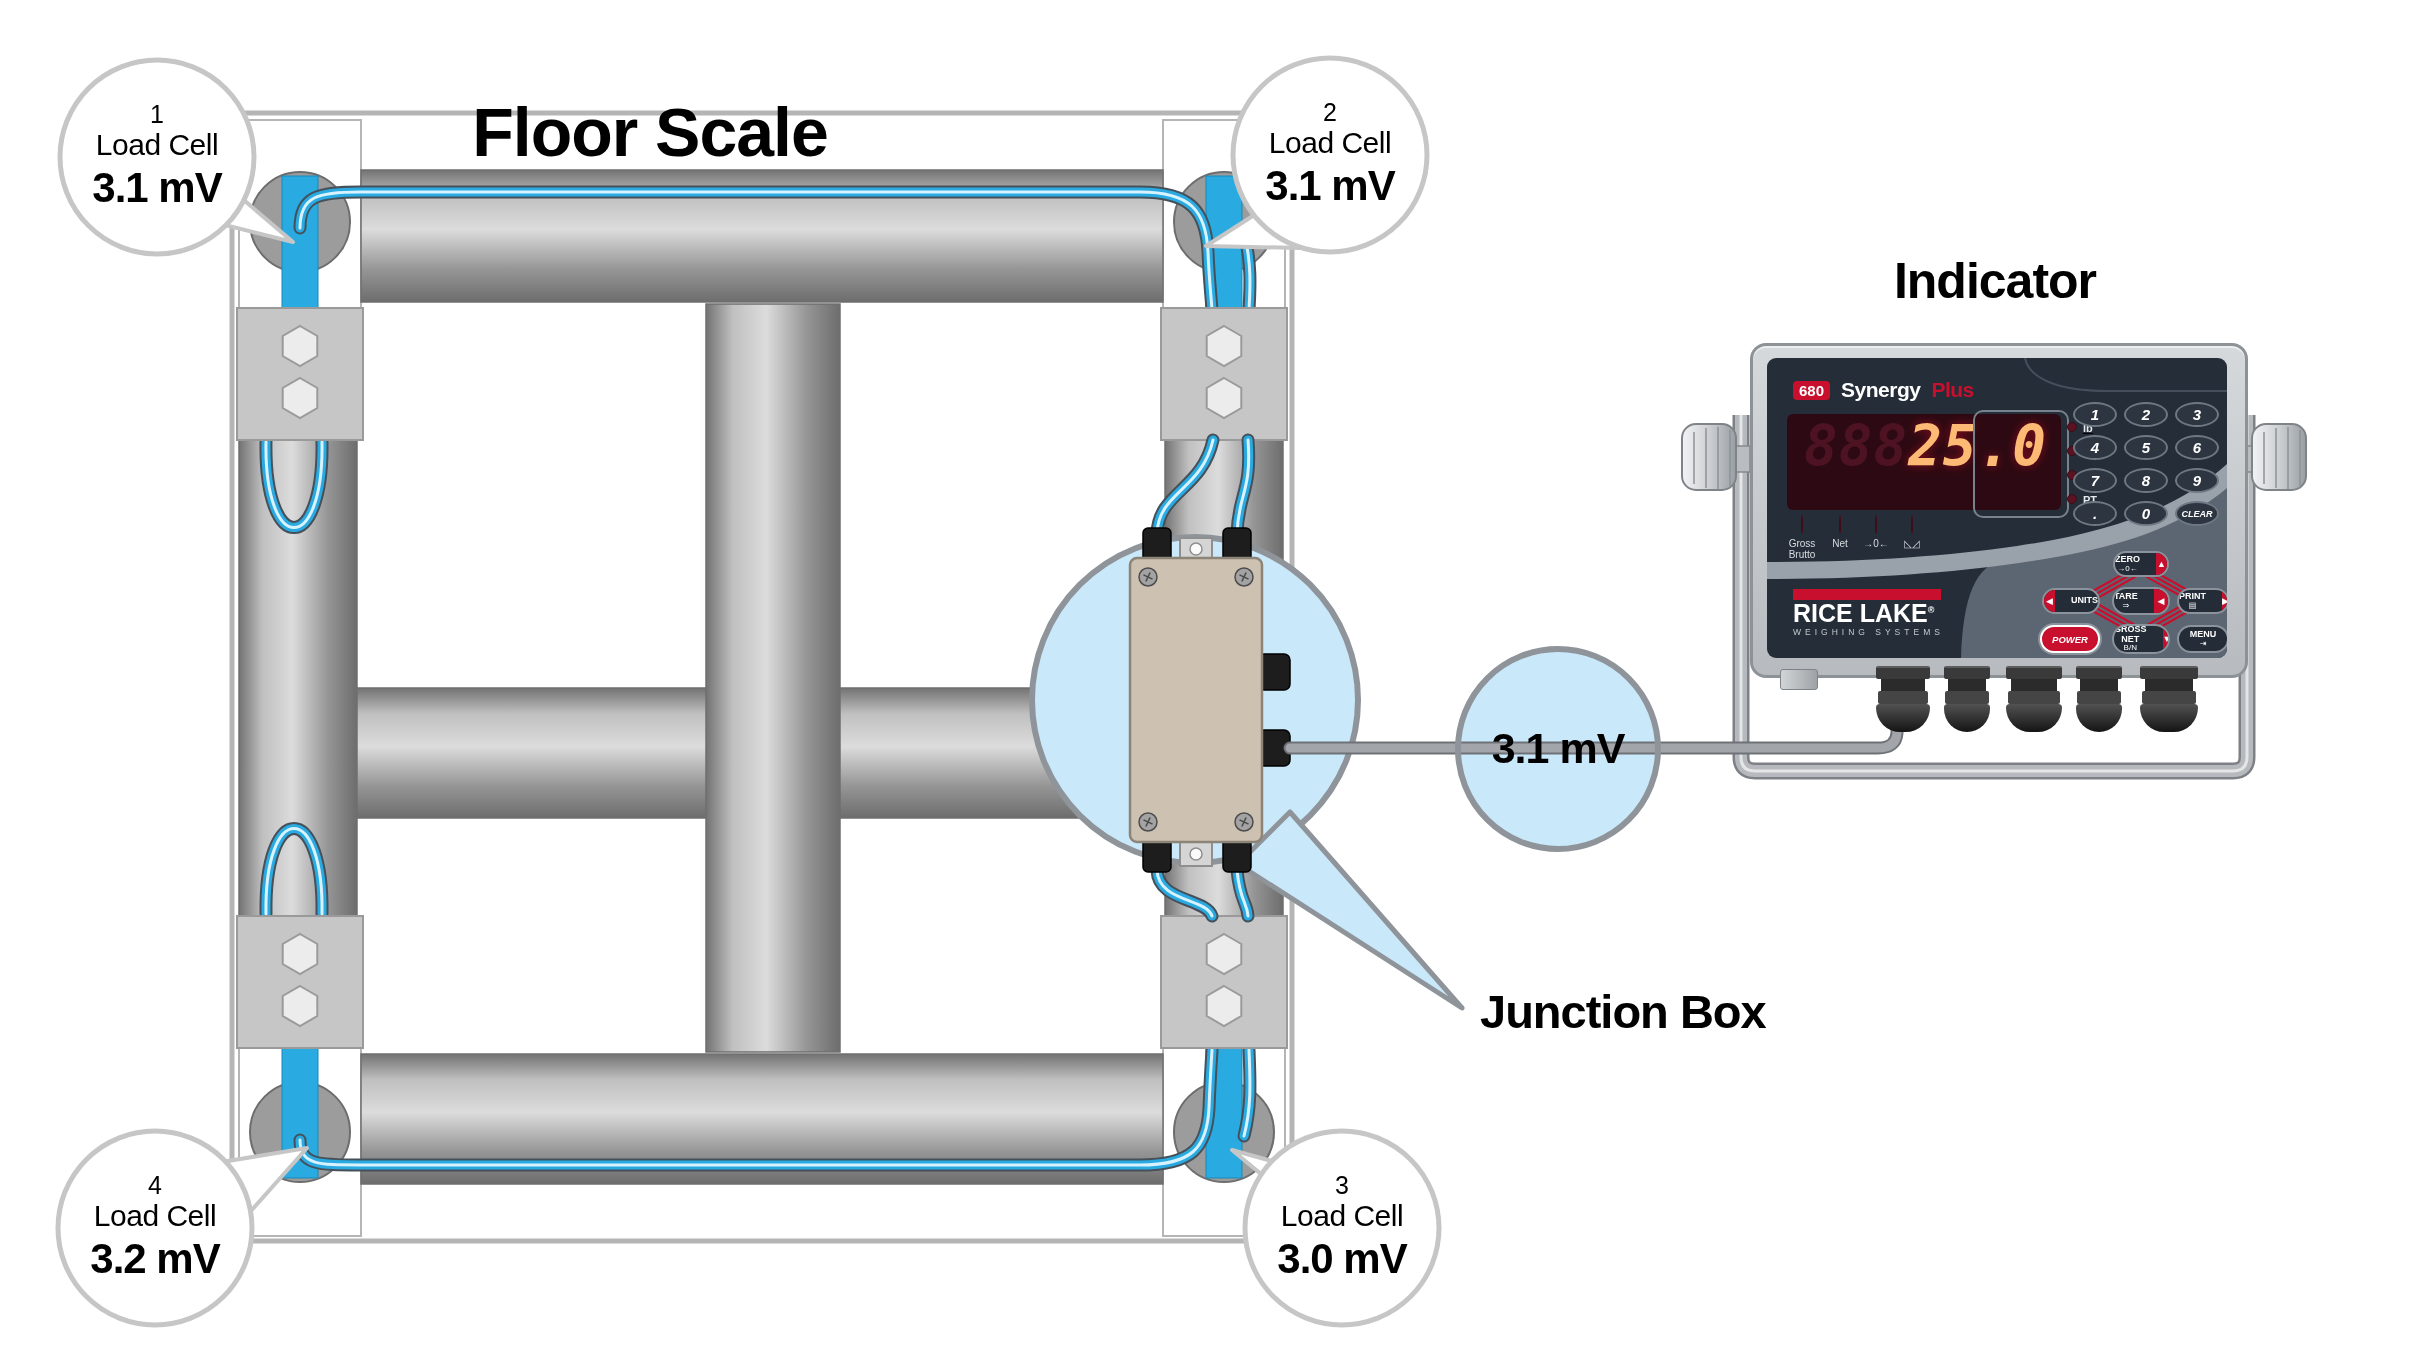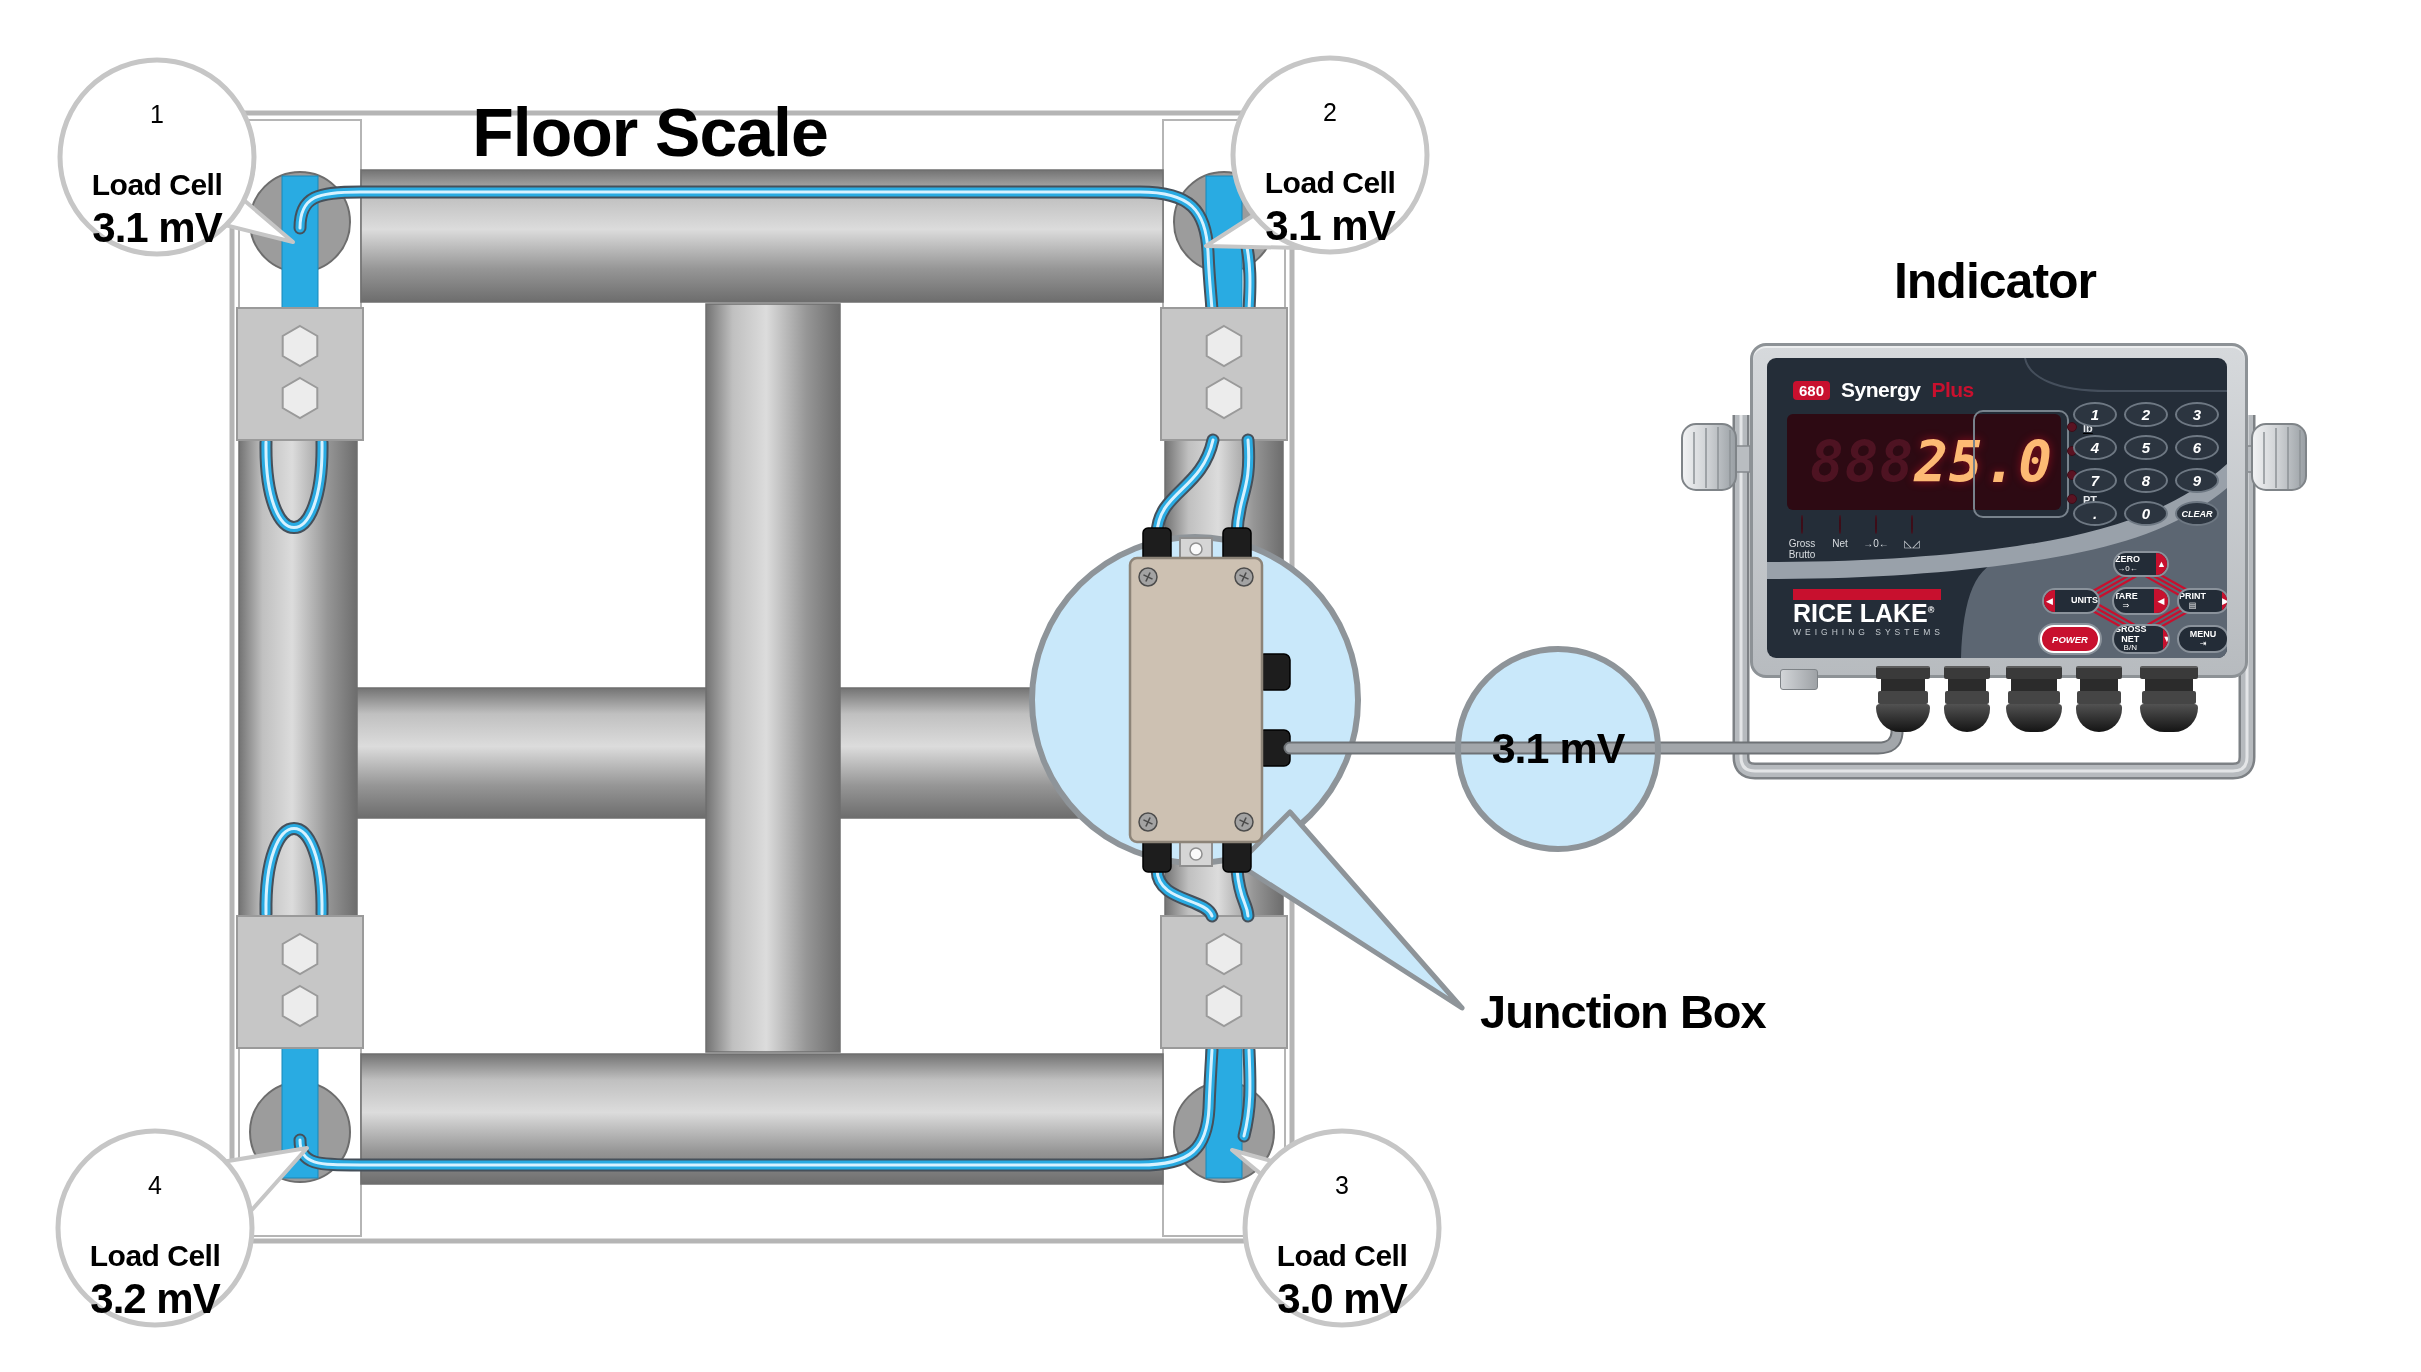--- a/index.html
+++ b/index.html
@@ -6,41 +6,41 @@
   .screen{position:relative;width:2421px;height:1372px;background:#fff;overflow:hidden;
           font-family:"Liberation Sans",sans-serif;}
   .abs{position:absolute;}
   svg{display:block;}
 
   
   .big-title{position:absolute;text-align:center;font-weight:900;color:#000;
              letter-spacing:-1px;line-height:1;}
   .bubble-text{position:absolute;width:200px;text-align:center;color:#000;line-height:1.12;}
   .b-num{font-size:25px;font-weight:500;}
-  .b-label{font-size:30px;font-weight:700;letter-spacing:-0.5px;margin-top:40px;}
+  .b-label{font-size:30px;font-weight:400;letter-spacing:-0.5px;}
   .b-value{font-size:42px;font-weight:900;letter-spacing:-1px;margin-top:2px;}
   .mv-circle-text{position:absolute;width:200px;text-align:center;font-size:43px;
                   font-weight:900;letter-spacing:-1px;color:#000;}
 
   
   .bezel{position:absolute;left:1750px;top:343px;width:492px;height:329px;
          background:linear-gradient(180deg,#d6d9dc,#b7bbbf);
          border:3px solid #8d9296;border-radius:16px;
          box-shadow:inset 0 2px 0 #eceeef;}
   .panel{position:absolute;left:14px;top:12px;width:460px;height:300px;
          background:#242d38;border-radius:9px;overflow:hidden;}
   .panel-svg{position:absolute;left:0;top:0;}
   .brand{position:absolute;left:26px;top:20px;display:flex;align-items:center;gap:11px;}
   .brand-badge{background:#c8102e;color:#fff;font-weight:900;font-size:15px;
                padding:1px 6px;border-radius:4px;}
   .brand-name{color:#fff;font-weight:800;font-size:21px;letter-spacing:-0.5px;}
   .brand-suffix{color:#c8102e;font-weight:800;font-size:21px;letter-spacing:-0.5px;}
   .display{position:absolute;left:20px;top:56px;width:274px;height:96px;
-           background:#2d0a13;border-radius:6px;display:flex;align-items:center;
-           justify-content:flex-end;padding-right:8px;box-sizing:border-box;
+           background:#2d0a13;border-radius:6px;display:flex;align-items:flex-start;
+           justify-content:flex-end;padding-right:14px;box-sizing:border-box;
            font-family:"DejaVu Sans Mono",monospace;font-weight:700;font-style:italic;
            font-size:56px;letter-spacing:1px;white-space:nowrap;}
   .seg-ghost{color:#4e1322;}
   .seg-lit{color:#fdba74;text-shadow:0 0 10px rgba(243,20,43,.45);}
   .seg-bracket{position:absolute;left:206px;top:52px;width:92px;height:104px;
                border:2px solid #78828c;border-radius:10px;}
   .unit-row{position:absolute;left:300px;display:flex;align-items:flex-start;gap:6px;text-decoration:underline;}
   .led-dot{width:8px;height:8px;border-radius:50%;background:#5a1322;border:1px solid #3c0d18;}
   .unit-lbl{color:#e6e9ec;font-size:11px;font-weight:700;}
   .annun{position:absolute;top:158px;width:34px;text-align:center;}

